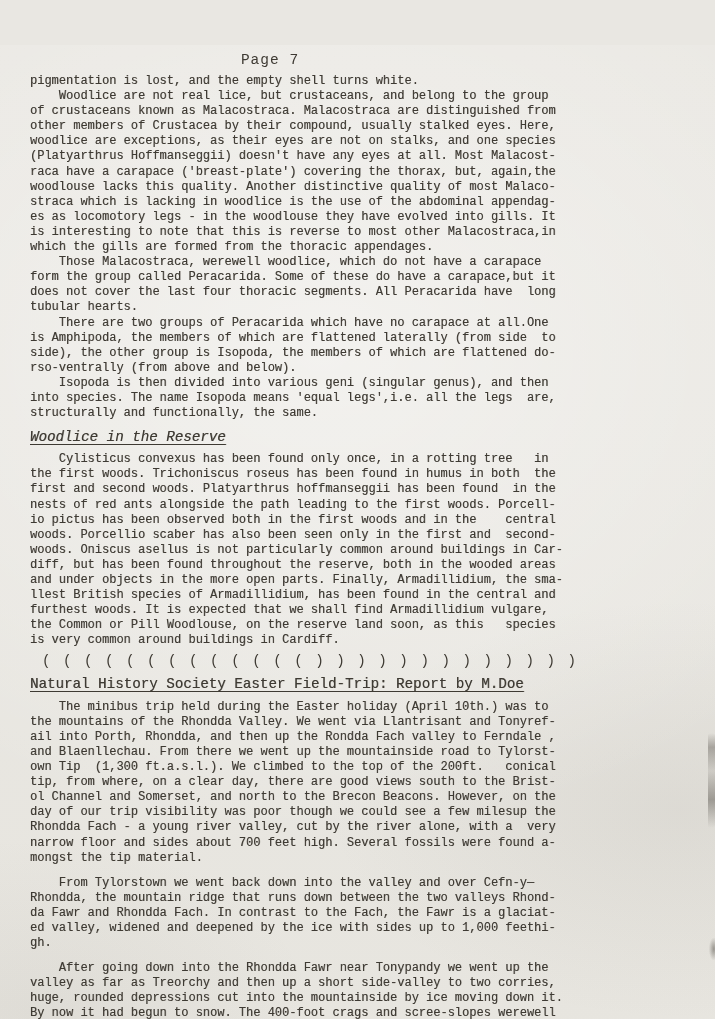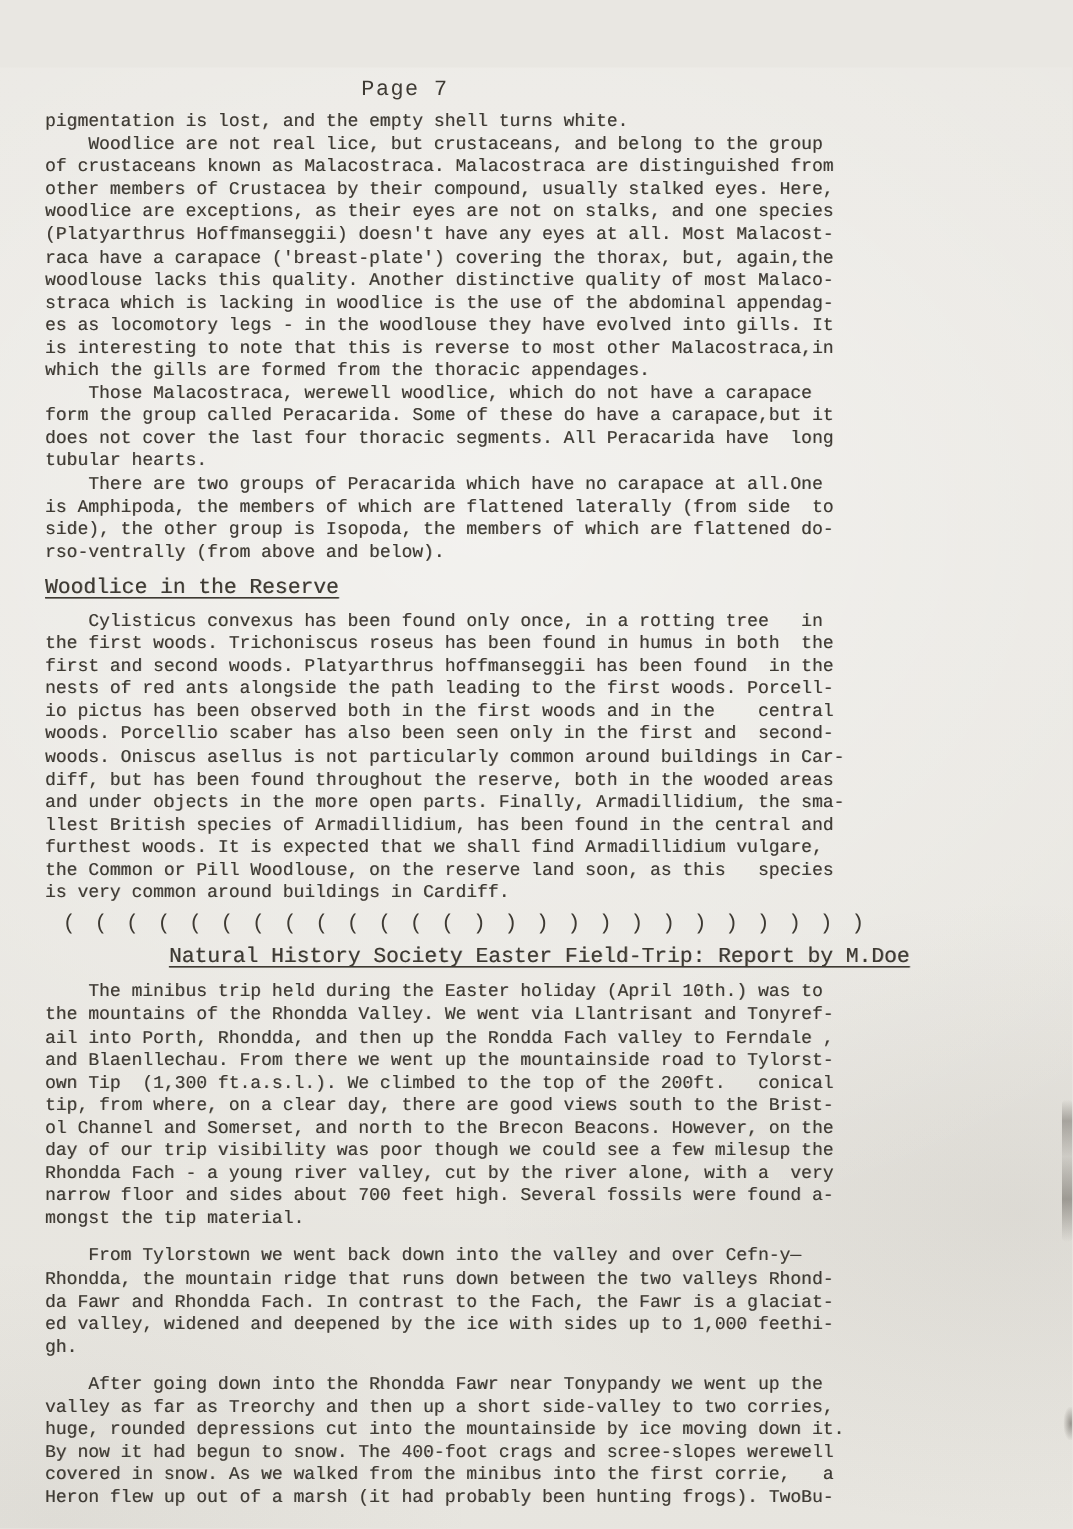--- a/index.html
+++ b/index.html
@@ -36,22 +36,22 @@
     text-shadow: 0.4px 0 0 rgba(62,58,51,0.45);
   }
   .heading {
     font-size: 14.2px;
     line-height: 15.1px;
     white-space: pre;
     text-decoration: underline;
     text-underline-offset: 3px;
     text-shadow: 0.4px 0 0 rgba(62,58,51,0.55);
   }
-  .heading.reserve { margin: 9px 0 7px 0; }
-  .heading.fieldtrip { margin: 6px 0 8px 0; text-align: center; }
+  .heading.reserve { margin: 9px 0 7px 0; font-style: italic; }
+  .heading.fieldtrip { margin: 6px 0 8px 0; }
   .divider {
     white-space: pre;
     font-size: 14.2px;
     line-height: 15.1px;
     text-align: center;
     width: 560px;
     margin: 6px 0 7px 0;
     letter-spacing: 2px;
   }
   .gap-above { margin-top: 10px; }
@@ -92,20 +92,23 @@
   <div class="tpara">    Those Malacostraca, werewell woodlice, which do not have a carapace
 form the group called Peracarida. Some of these do have a carapace,but it
 does not cover the last four thoracic segments. All Peracarida have  long
 tubular hearts.</div>
 
   <div class="tpara">    There are two groups of Peracarida which have no carapace at all.One
 is Amphipoda, the members of which are flattened laterally (from side  to
 side), the other group is Isopoda, the members of which are flattened do-
 rso-ventrally (from above and below).</div>
 
+  <div class="tpara">    Isopoda is then divided into various geni (singular genus), and then
+into species. The name Isopoda means 'equal legs',i.e. all the legs  are,
+structurally and functionally, the same.</div>
 
   <div class="heading reserve">Woodlice in the Reserve</div>
 
   <div class="tpara">    Cylisticus convexus has been found only once, in a rotting tree   in
 the first woods. Trichoniscus roseus has been found in humus in both  the
 first and second woods. Platyarthrus hoffmanseggii has been found  in the
 nests of red ants alongside the path leading to the first woods. Porcell-
 io pictus has been observed both in the first woods and in the    central
 woods. Porcellio scaber has also been seen only in the first and  second-
 woods. Oniscus asellus is not particularly common around buildings in Car-

